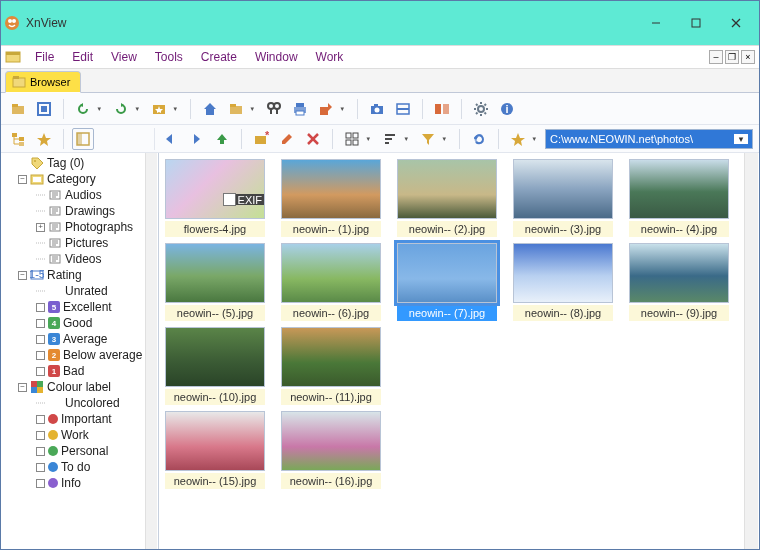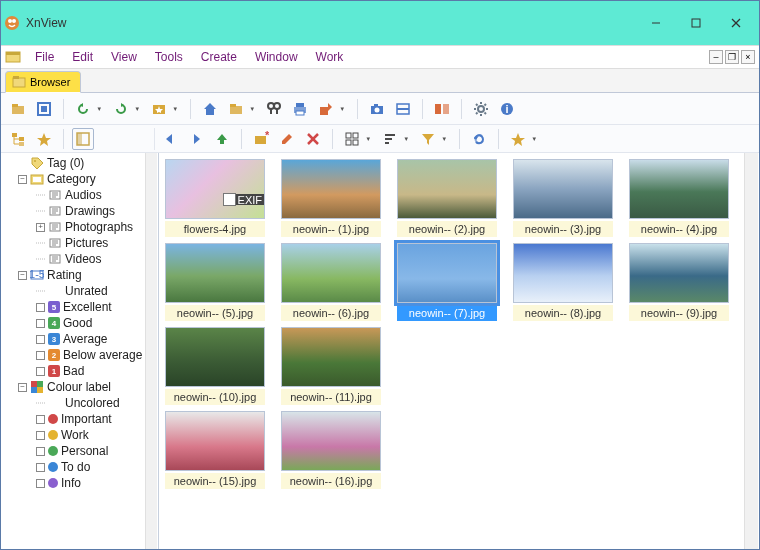--- a/index.html
+++ b/index.html
@@ -321,20 +321,24 @@
           <path d="M12 10 A4 4 0 1 1 11 5" fill="none" stroke="#4a7ac8" stroke-width="2" opacity="0.6"></path>
         </svg>
       </div>
       <div class="sep"></div>
       <div class="tbtn dd">
         <svg width="16" height="16">
           <path d="M8 2 L10 7 L15 7 L11 10 L12 15 L8 12 L4 15 L5 10 L1 7 L6 7 Z" fill="#d8a83a"></path>
         </svg>
       </div>
       <span style="width: 8px;"></span>
+      <div class="addr">
+        <span>C:\www.NEOWIN.net\photos\</span>
+        <span class="arrow">▾</span>
+      </div>
     </div>
 </div>
 
 <div class="body">
   <div class="sidebar">
     <ul class="tree" id="tree">
         <li>
           <span class="ind" style="width: 4px;"></span>
           <span class="tog none"></span>
           <span class="ico">

